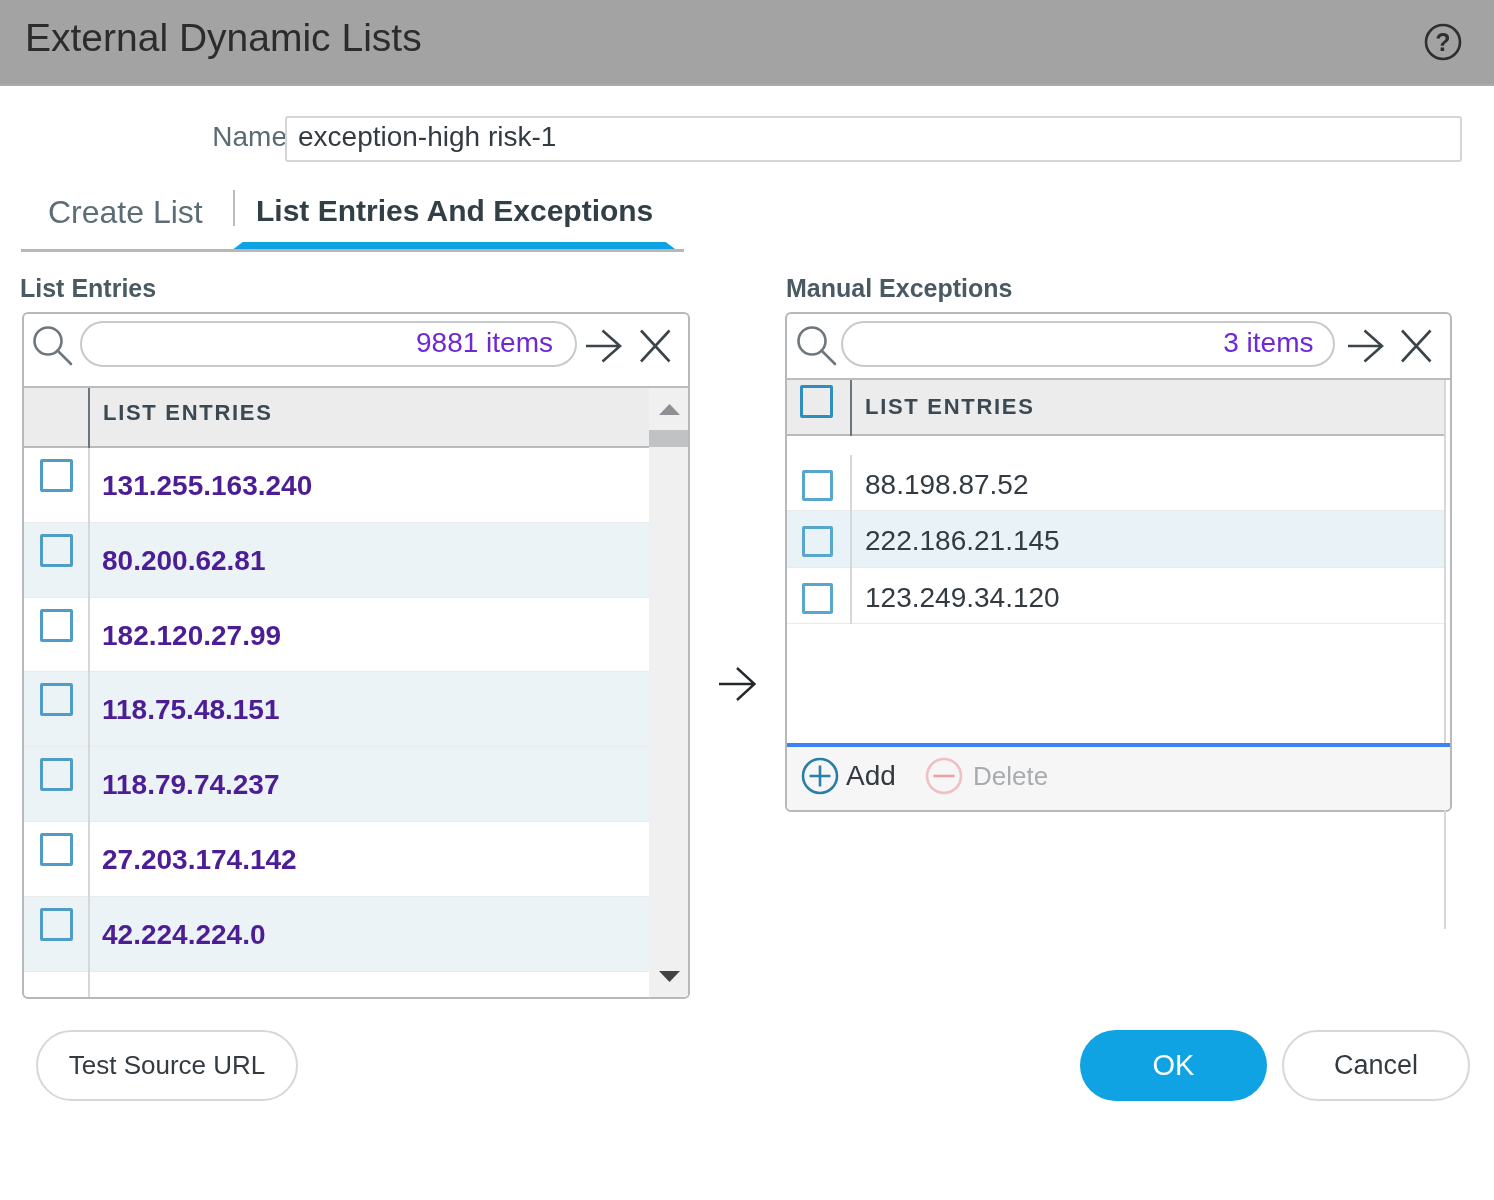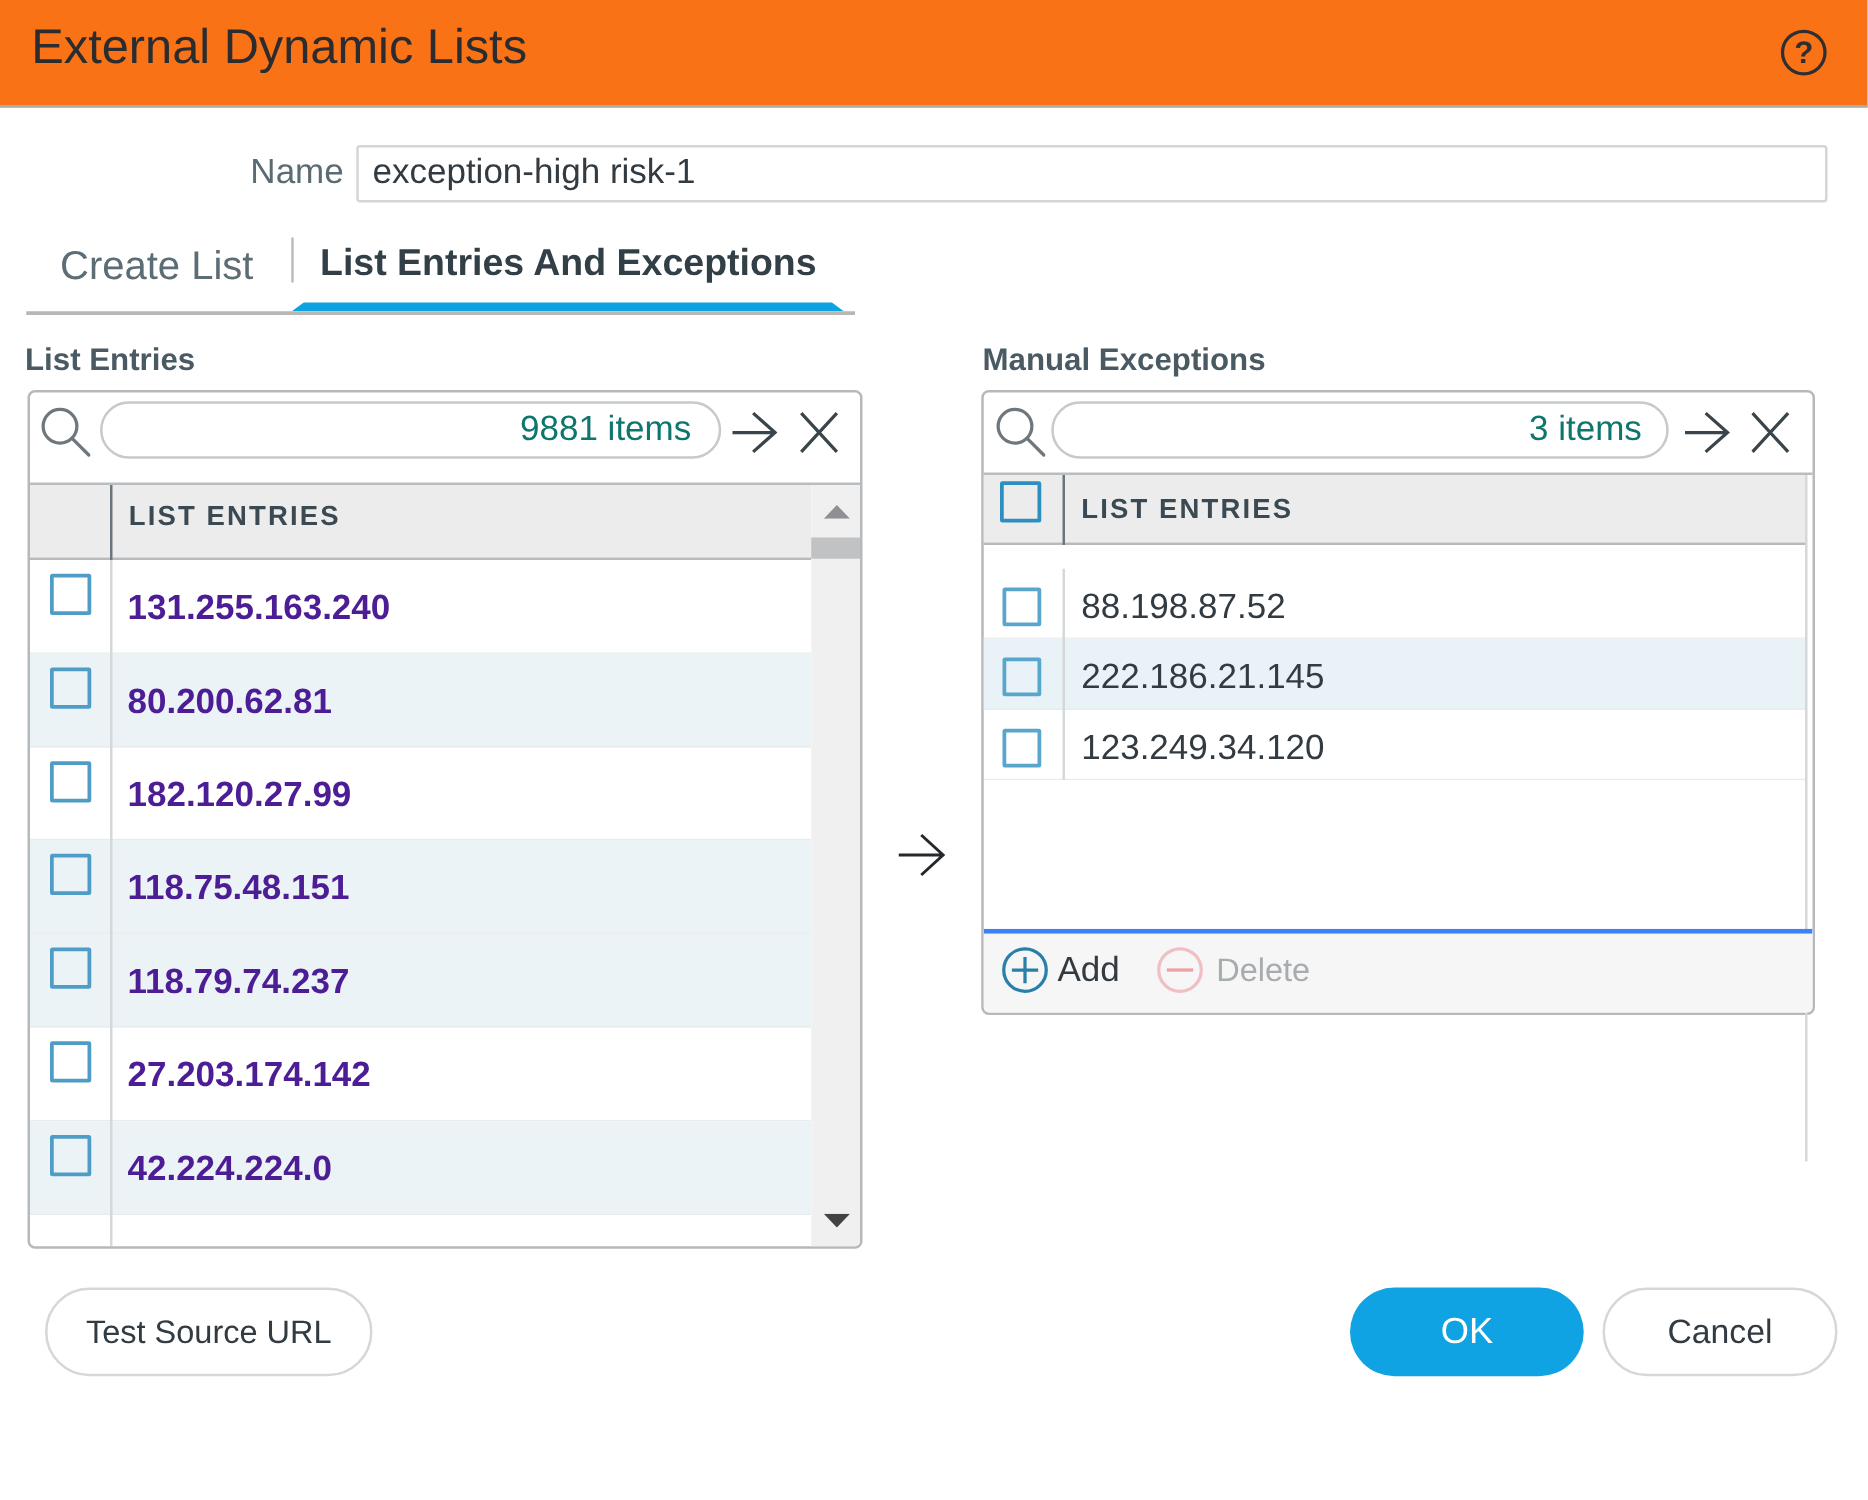--- a/index.html
+++ b/index.html
@@ -2,26 +2,26 @@
 <html><head>
 <meta charset="utf-8">
 <style>
   * { margin:0; padding:0; box-sizing:border-box; }
   html,body { width:1494px; height:1200px; background:#fff;
     font-family:"Liberation Sans", sans-serif; color:#333b42; overflow:hidden; }
   .abs { position:absolute; }
 
   
   .hdr { position:absolute; left:0; top:0; width:1494px; height:86px;
-    background:#f97316; border-bottom:2px solid #ababad; }
+    background:#a3a3a3; border-bottom:2px solid #ababad; }
   .hdr h1 { position:absolute; left:25px; top:16px; font-size:39px; font-weight:400; color:#2c2c2e; }
   .help { position:absolute; right:32px; top:23px; width:38px; height:38px; }
 
   
-  .name-label { position:absolute; left:0; top:121px; width:275px; text-align:right;
+  .name-label { position:absolute; left:12px; top:121px; width:275px; text-align:right;
     font-size:28px; color:#5b6b73; }
   .name-input { position:absolute; left:285px; top:116px; width:1177px; height:46px;
     border:2px solid #d3d6d8; border-radius:3px; background:#fff; font-size:28px;
     color:#333b42; line-height:38px; padding-left:11px; }
 
   
   .tab1 { position:absolute; left:48px; top:194px; font-size:32px; color:#5d6d75; }
   .tabsep { position:absolute; left:233px; top:190px; width:2px; height:36px; background:#b8bec0; }
   .tab2 { position:absolute; left:256px; top:194px; font-size:30px; font-weight:700; color:#333f47; }
   .tabline { position:absolute; left:21px; top:249px; width:663px; height:2.5px; background:#b9b6b3; }
@@ -29,21 +29,21 @@
 
   
   .plabel { position:absolute; font-size:25px; font-weight:700; color:#4a5a63; }
 
   
   .panel { position:absolute; background:#fff; border:2px solid #b5b9bb; border-radius:6px; }
   #pl { left:22px; top:312px; width:668px; height:687px; }
   #pr { left:785px; top:312px; width:667px; height:500px; }
 
   .pill { position:absolute; height:46px; border:2px solid #c6cacc; border-radius:23px;
-    font-size:28px; color:#0f766e; line-height:40px; text-align:right; }
+    font-size:28px; color:#6d28d9; line-height:40px; text-align:right; }
 
   .thead { position:absolute; font-weight:700; font-size:22px; letter-spacing:1.7px; color:#3b4a52; }
   .vline { position:absolute; width:1.5px; }
 
   .row { position:relative; border-bottom:1px solid #e9ebeb; }
   .cb { position:absolute; border-radius:2px; background:transparent; }
   .lb { background:#ebf3f7; }
   .lcb { left:16px; top:11px; width:33px; height:33px; border:3px solid #4f9dc7; }
   .lt { position:absolute; left:78px; top:22px; font-size:28px; color:#4c1d95;font-weight:bold; }
   .rcb { left:15px; top:15px; width:31px; height:31px; border:3px solid #58a6cc; }

